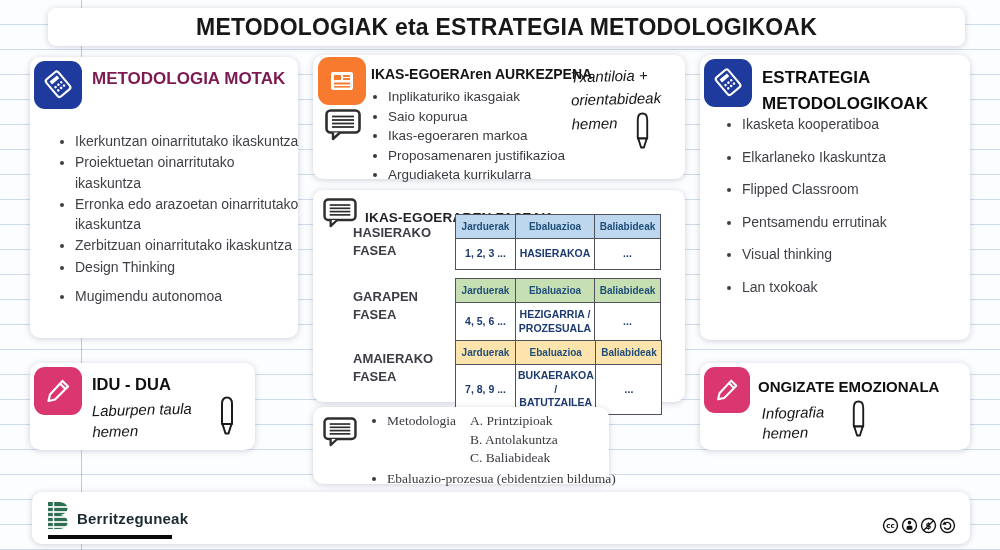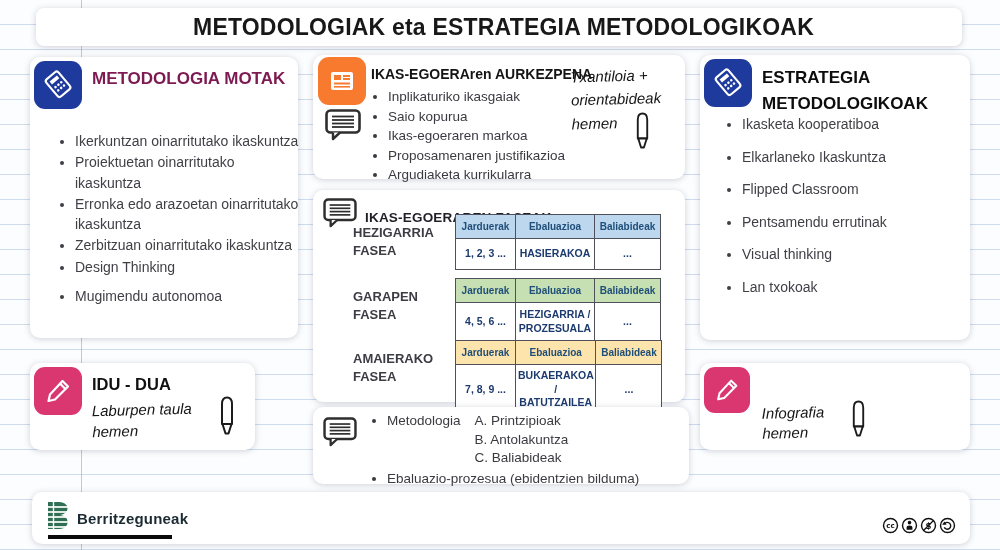--- a/index.html
+++ b/index.html
@@ -7,21 +7,21 @@
     font-family:"Liberation Sans",sans-serif;
     background-color:#fcfdfe;
     background-image:
       linear-gradient(to right, transparent 81px, rgba(226,110,140,.5) 81px, rgba(226,110,140,.5) 82px, transparent 82px),
       repeating-linear-gradient(to bottom, transparent 0, transparent 24px, rgba(150,180,220,.45) 24px, rgba(150,180,220,.45) 25px);
   }
   .card{position:absolute;background:#fff;border-radius:10px;box-shadow:0 1px 6px rgba(50,50,90,.22);}
   h1,h2{margin:0;font-weight:bold;}
   ul{margin:0;}
 
-  #title-card{left:36px;top:8px;width:917px;height:38px;border-radius:8px;display:flex;align-items:center;justify-content:center;padding-left:9px;}
+  #title-card{left:48px;top:8px;width:917px;height:38px;border-radius:8px;display:flex;align-items:center;justify-content:center;}
   #title-card h1{font-size:23px;color:#181818;letter-spacing:.2px;}
 
   .badge{position:absolute;width:48px;height:48px;border-radius:11px;display:flex;align-items:center;justify-content:center;}
   .badge.blue{background:#1e3a9c;}
   .badge.orange{background:#f87a2e;}
   .badge.pink{background:#da366f;}
   .bubble{position:absolute;}
   .pen{position:absolute;}
 
   
@@ -55,21 +55,21 @@
   .ph0{left:40px;top:24px;} .ph1{left:40px;top:88px;} .ph2{left:40px;top:150px;}
   .plabel{width:102px;font-weight:bold;font-size:13px;color:#3c3c44;padding-top:10px;line-height:1.4;}
   table.ftable{border-collapse:collapse;table-layout:fixed;}
   .ftable th,.ftable td{border:1px solid #50505a;}
   .ftable th{font-size:10px;color:#1f4e79;padding:6px 1px;white-space:nowrap;}
   .ftable th.c1{width:57px;} .ftable th.c2{width:76px;} .ftable th.c3{width:63px;}
   .ftable td{font-size:10.5px;font-weight:bold;color:#1c3a6e;text-align:center;background:#fff;padding:4px 2px;line-height:1.3;}
   .ph0 th{background:#bdd7ee;} .ph1 th{background:#c6e0b4;} .ph2 th{background:#fde3ac;}
   .ph0 td{height:22px;} .ph1 td{height:30px;} .ph2 td{height:30px;}
 
-  #card-metod{left:313px;top:407px;width:376px;height:77px;}
+  #card-metod{left:313px;top:407px;width:296px;height:77px;font-family:Liberation Serif, serif;}
   #card-metod .bubble{left:10px;top:10px;}
   #card-metod ul{position:absolute;left:58px;top:5px;width:300px;padding-left:16px;font-size:13.5px;color:#3a3a41;line-height:1.38;}
   #card-metod .row{display:flex;gap:14px;align-items:flex-start;}
   #card-metod li{margin-bottom:2px;}
 
   
   #card-estrategia{left:700px;top:55px;width:270px;height:285px;}
   #card-estrategia .badge{left:4px;top:4px;}
   #card-estrategia h2{position:absolute;left:62px;top:10px;width:195px;font-size:17px;line-height:1.55;color:#0d0d0d;}
   #card-estrategia ul{position:absolute;left:26px;top:60px;width:225px;padding-left:16px;font-size:14px;color:#3f3f46;line-height:1.4;}
@@ -199,21 +199,21 @@
             <line x1="7" y1="7.5" x2="29" y2="7.5"></line>
             <line x1="7" y1="11" x2="29" y2="11"></line>
             <line x1="7" y1="14.5" x2="29" y2="14.5"></line>
             <line x1="7" y1="18" x2="29" y2="18"></line>
           </g>
       </svg>
     </span>
     <h2>IKAS-EGOERAREN FASEAK</h2>
 
     <div class="phase ph0">
-      <div class="plabel">HEZIGARRIA FASEA</div>
+      <div class="plabel">HASIERAKO FASEA</div>
       <table class="ftable">
         <tbody>
             <tr>
           <th class="c1">Jarduerak</th>
           <th class="c2">Ebaluazioa</th>
           <th class="c3">Baliabideak</th>
         </tr>
         <tr>
           <td>1, 2, 3 ...</td>
           <td>HASIERAKOA</td>
@@ -316,20 +316,21 @@
     </ul>
   </div>
 
   <div class="card" id="card-ongizate">
     <div class="badge pink">
       <svg width="28" height="28" viewBox="0 0 30 30" fill="none" stroke="#fff" stroke-width="2.2" stroke-linejoin="round">
         <path d="M19.5 5 L25 10.5 L12 23.5 L5.5 25 L7 18.5 Z"></path>
         <line x1="17" y1="7.5" x2="22.5" y2="13"></line>
       </svg>
     </div>
+    <h2>ONGIZATE EMOZIONALA</h2>
     <div class="hand">
       <div>Infografia</div>
       <div>hemen</div>
     </div>
     <span class="pen">
       <svg width="17" height="40" viewBox="0 0 18 42" fill="#fff" stroke="#1c1c1c" stroke-width="2" stroke-linejoin="round">
         <path d="M4 9 Q4 2.5 9 2.5 Q14 2.5 14 9 L14 29 L4 29 Z"></path>
         <path d="M4.5 29 L7.5 38.5 L10.5 38.5 L13.5 29 Z"></path>
       </svg>
     </span>

